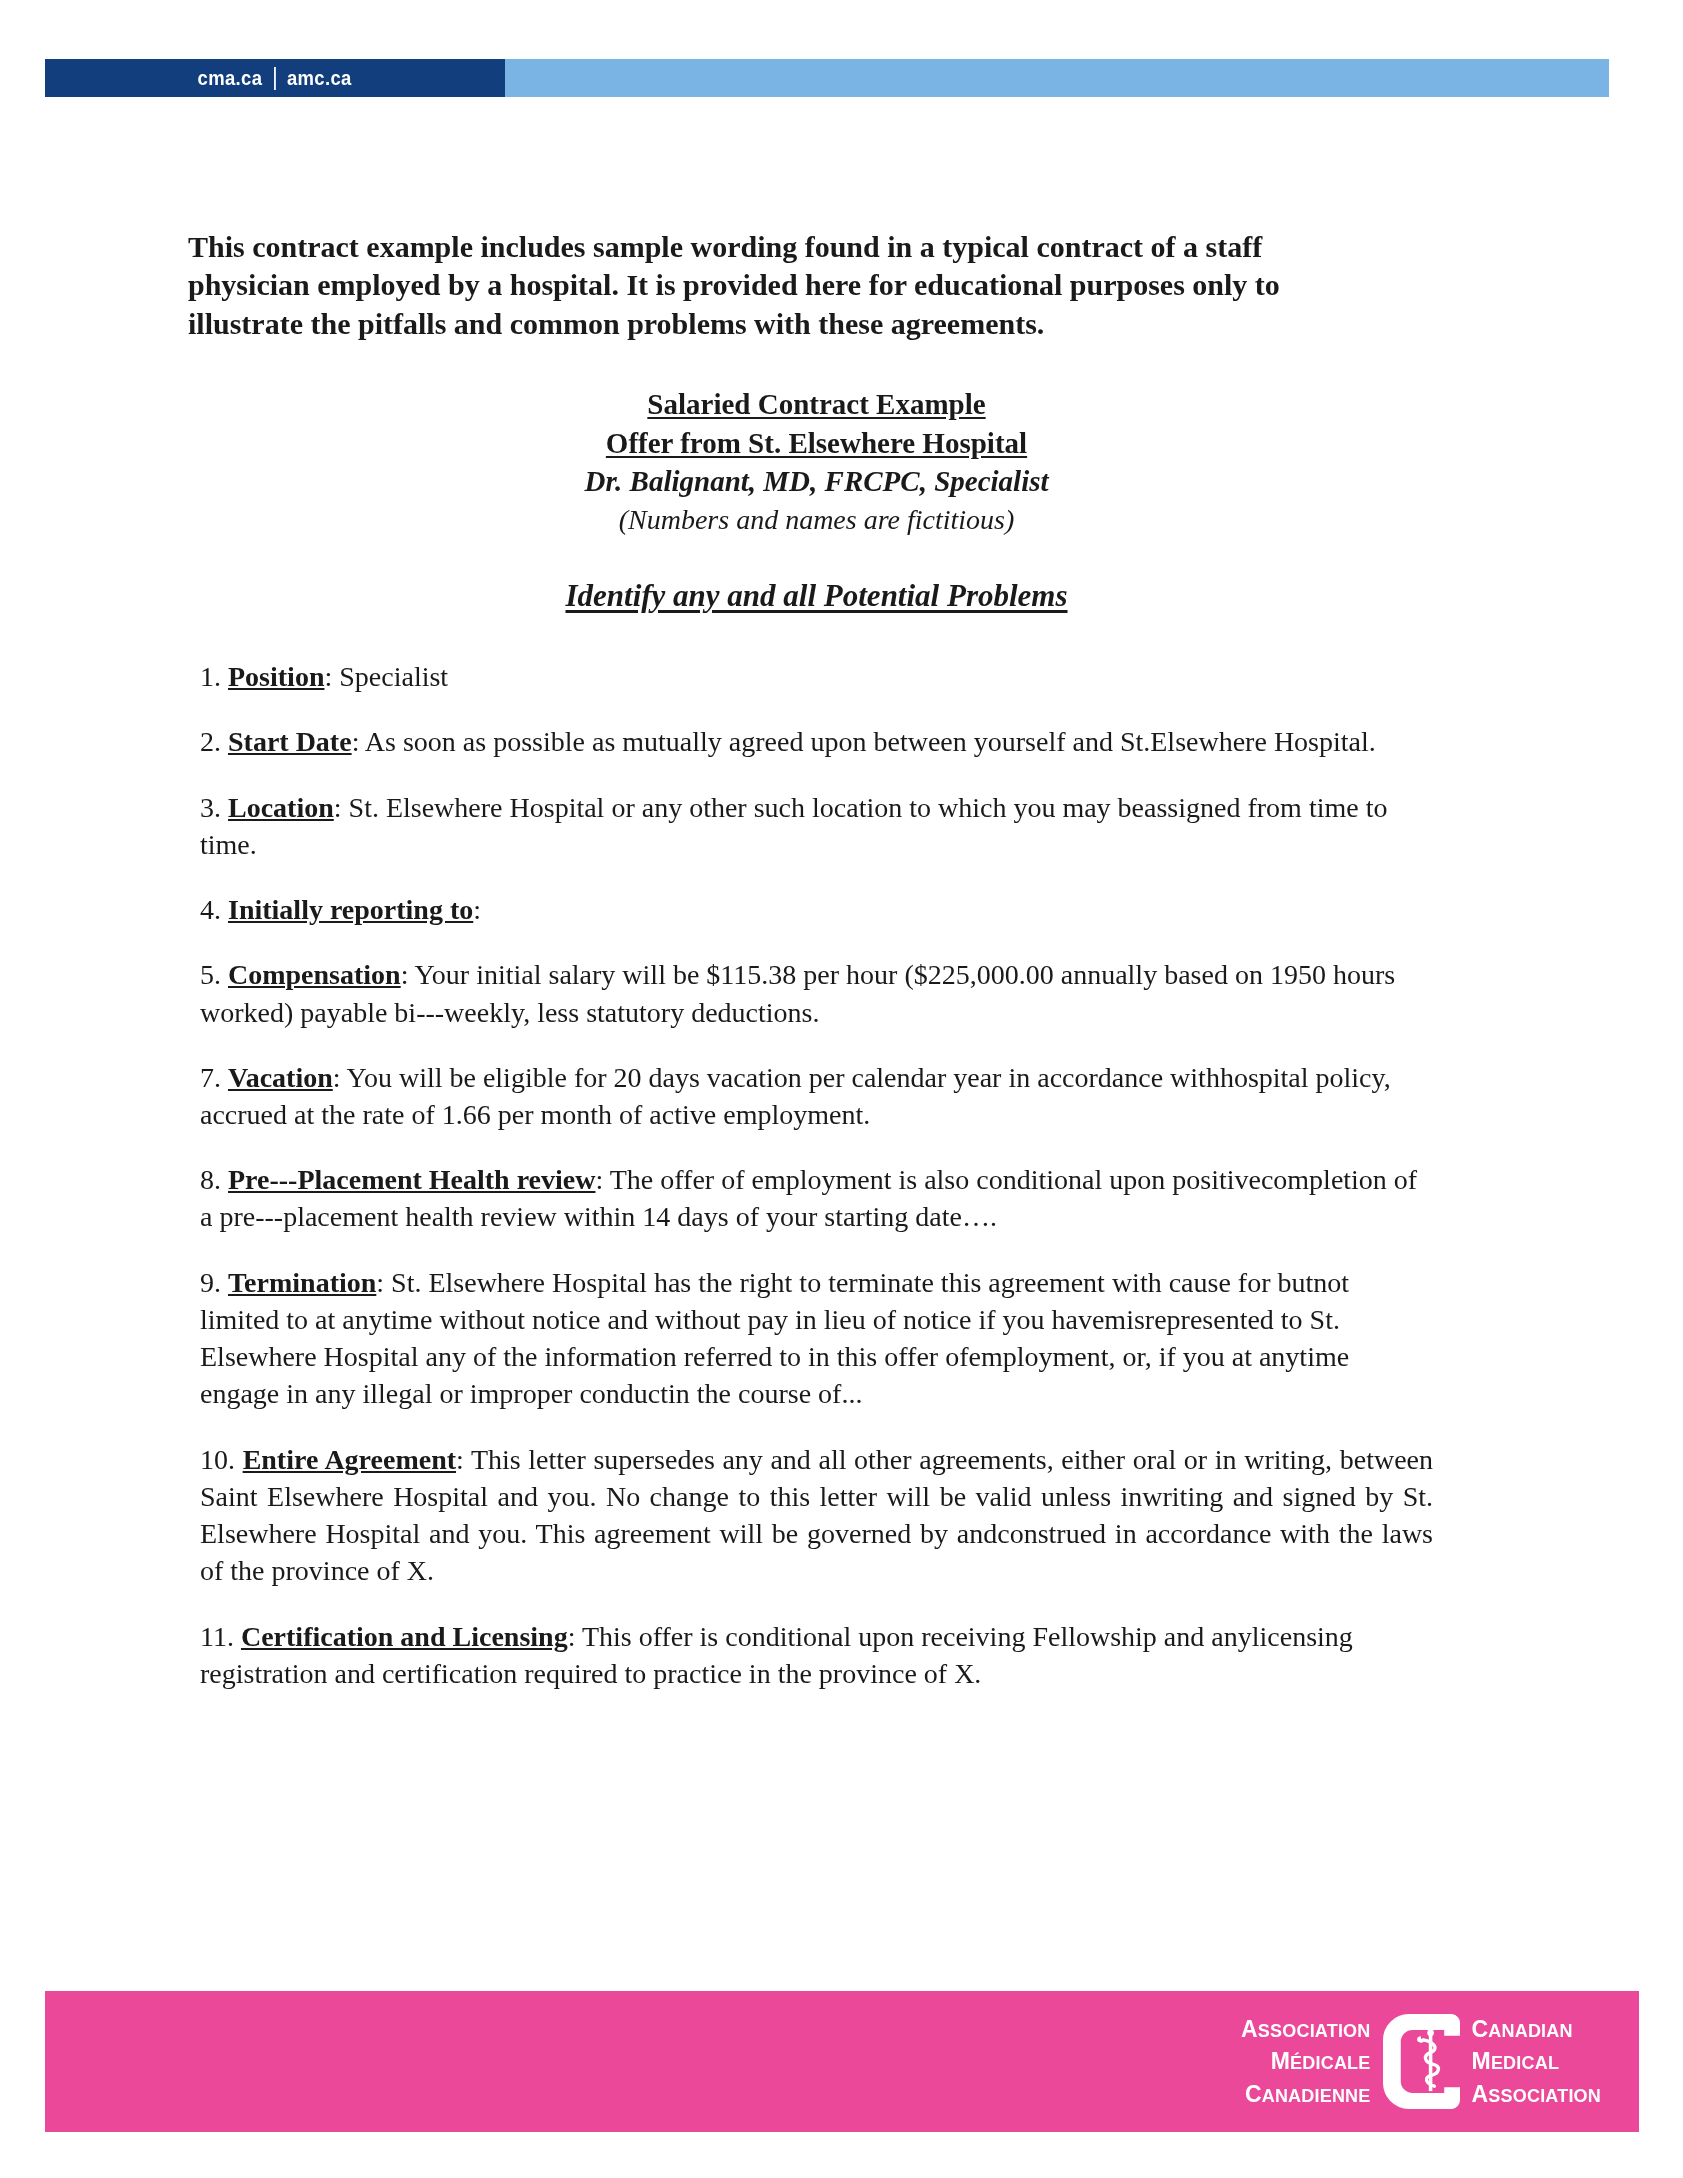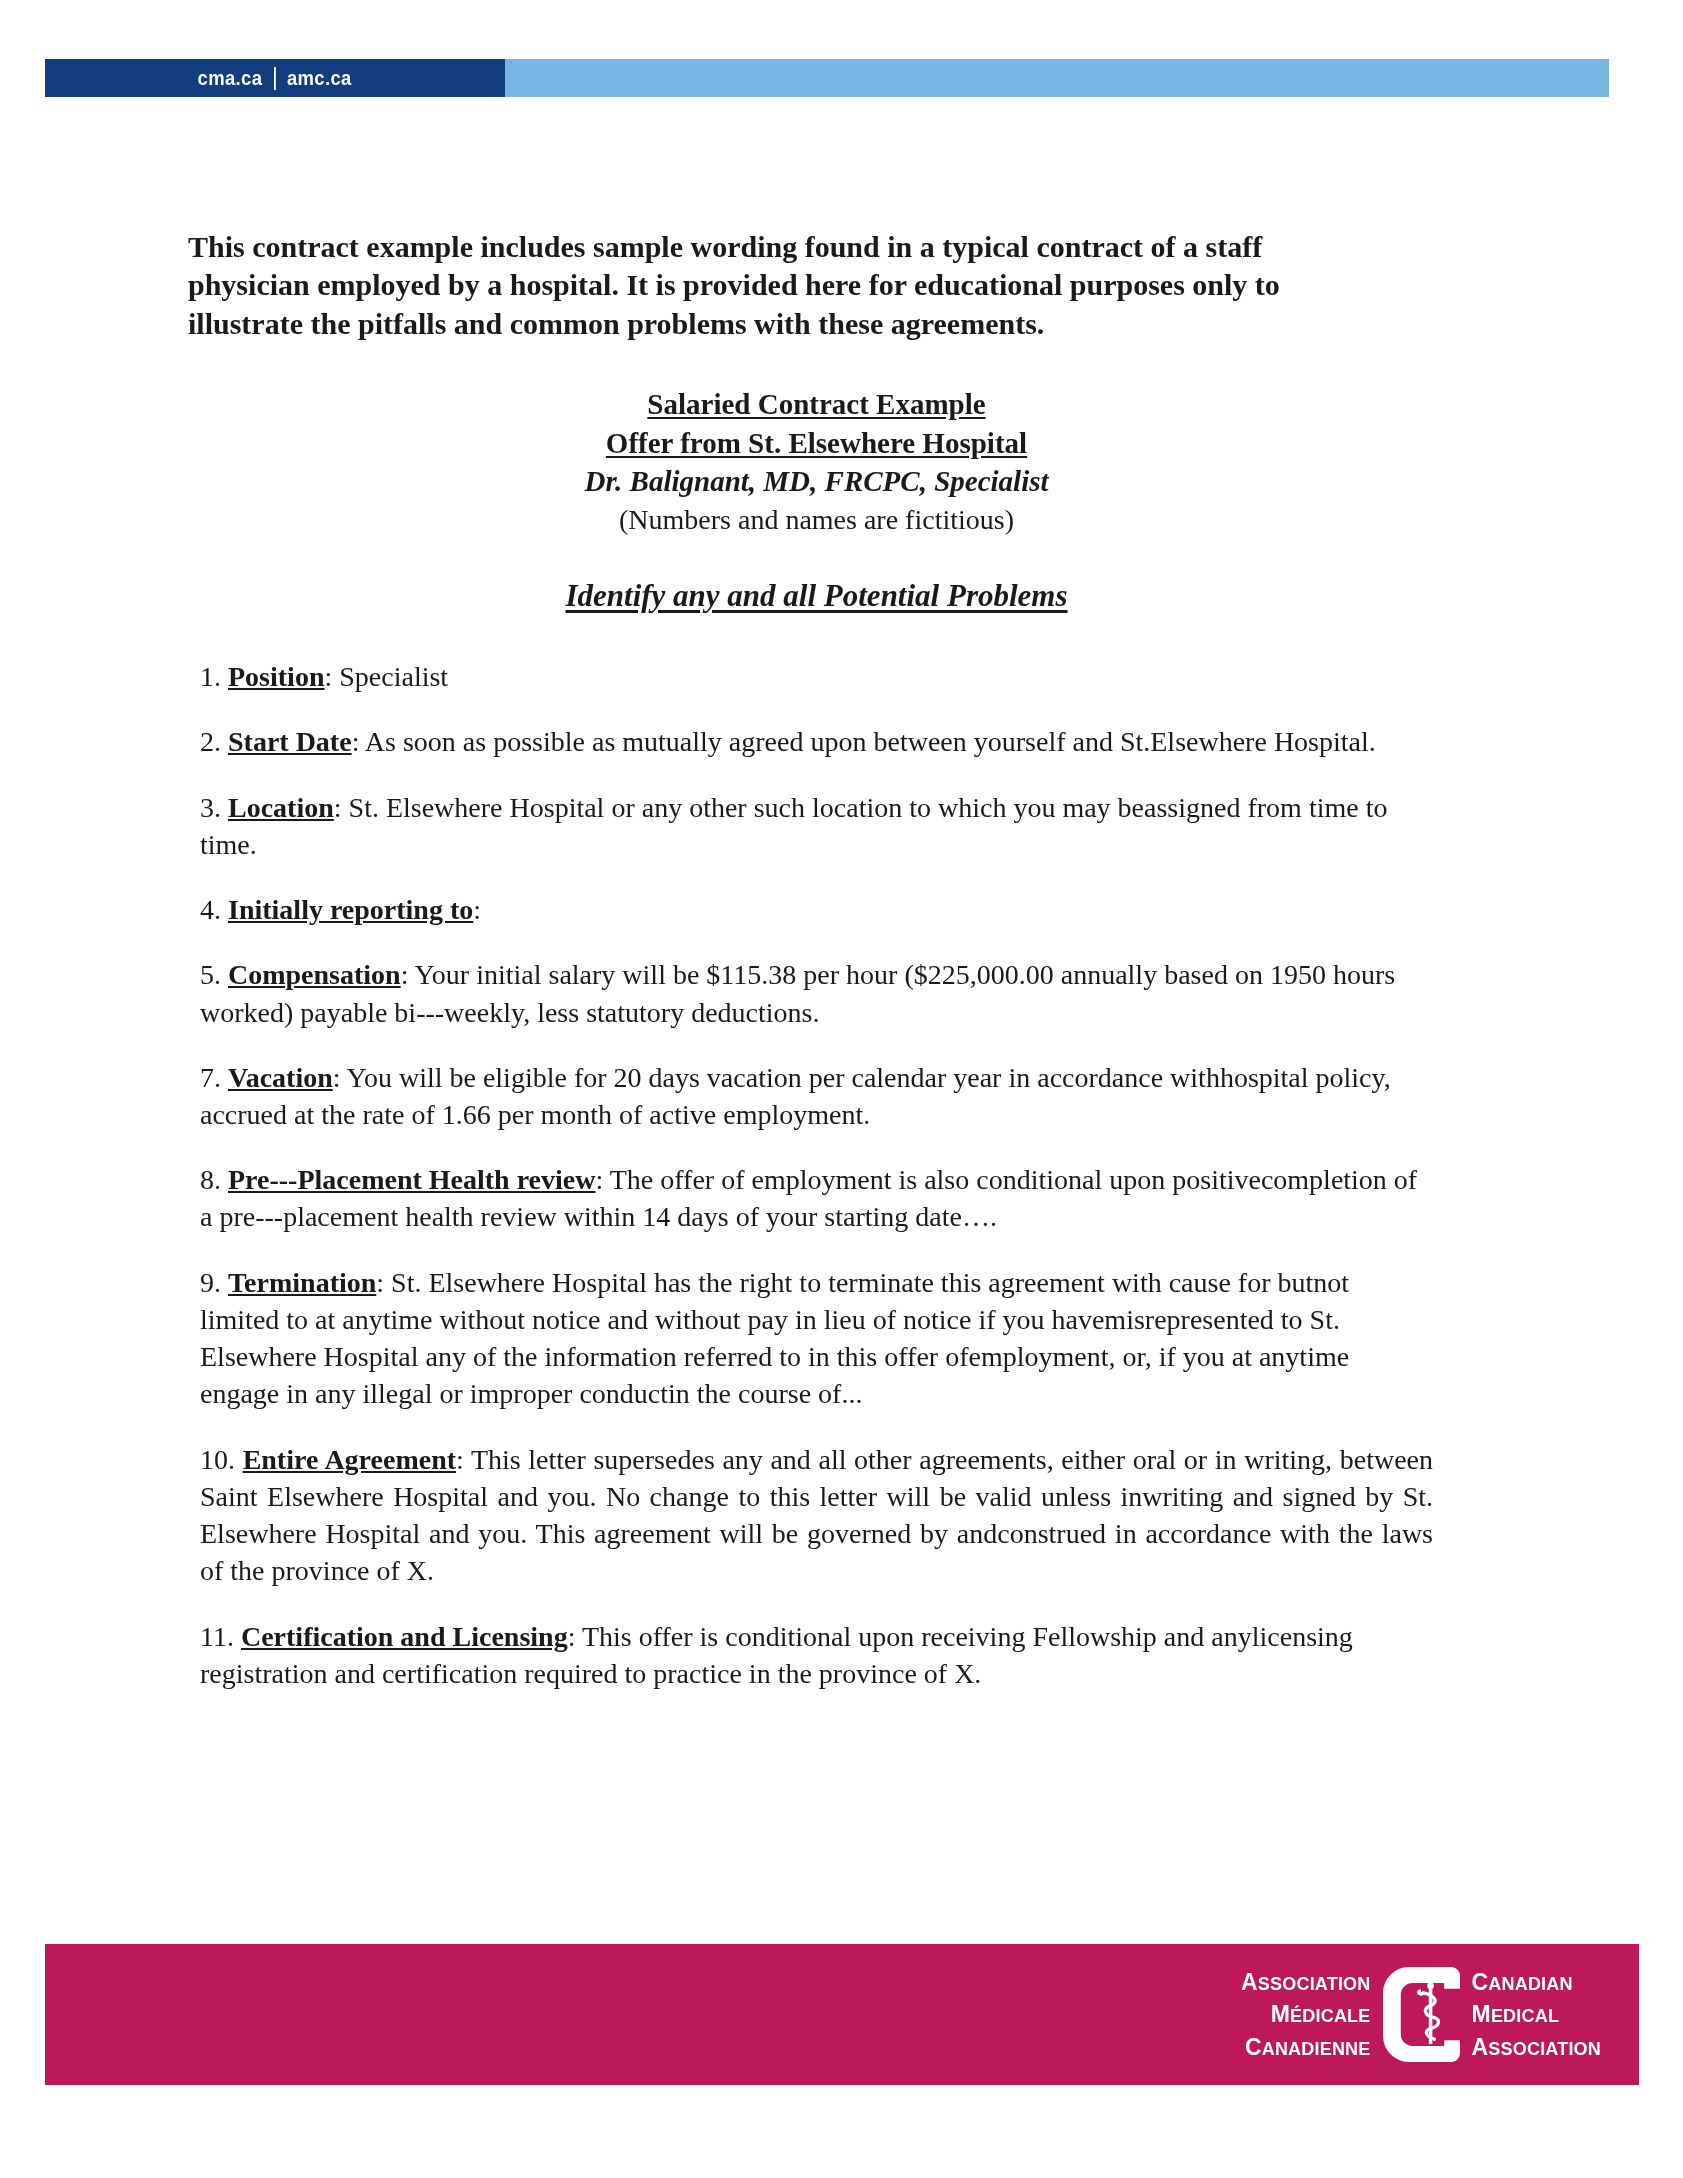--- a/index.html
+++ b/index.html
@@ -87,20 +87,21 @@
     font-weight: bold;
   }
   .t-underline {
     text-decoration: underline;
     text-underline-offset: 3px;
   }
   .t-italic {
     font-style: italic;
   }
   .t-plain-italic {
+    font-style: italic;
     font-weight: normal;
     font-size: 28px;
     line-height: 1.33;
   }
 
   .section-heading {
     text-align: center;
     font-size: 31px;
     font-weight: bold;
     font-style: italic;
@@ -124,24 +125,24 @@
   .item .lbl {
     font-weight: bold;
     text-decoration: underline;
     text-underline-offset: 2px;
   }
 
   
   .footer-bar {
     position: absolute;
     left: 45px;
-    top: 1944px;
+    top: 1991px;
     width: 1594px;
     height: 141px;
-    background: #be185d;
+    background: #ec4899;
     display: flex;
     align-items: center;
     justify-content: flex-end;
   }
   .cma-logo {
     display: flex;
     align-items: center;
     gap: 0px;
     margin-right: 38px;
   }

